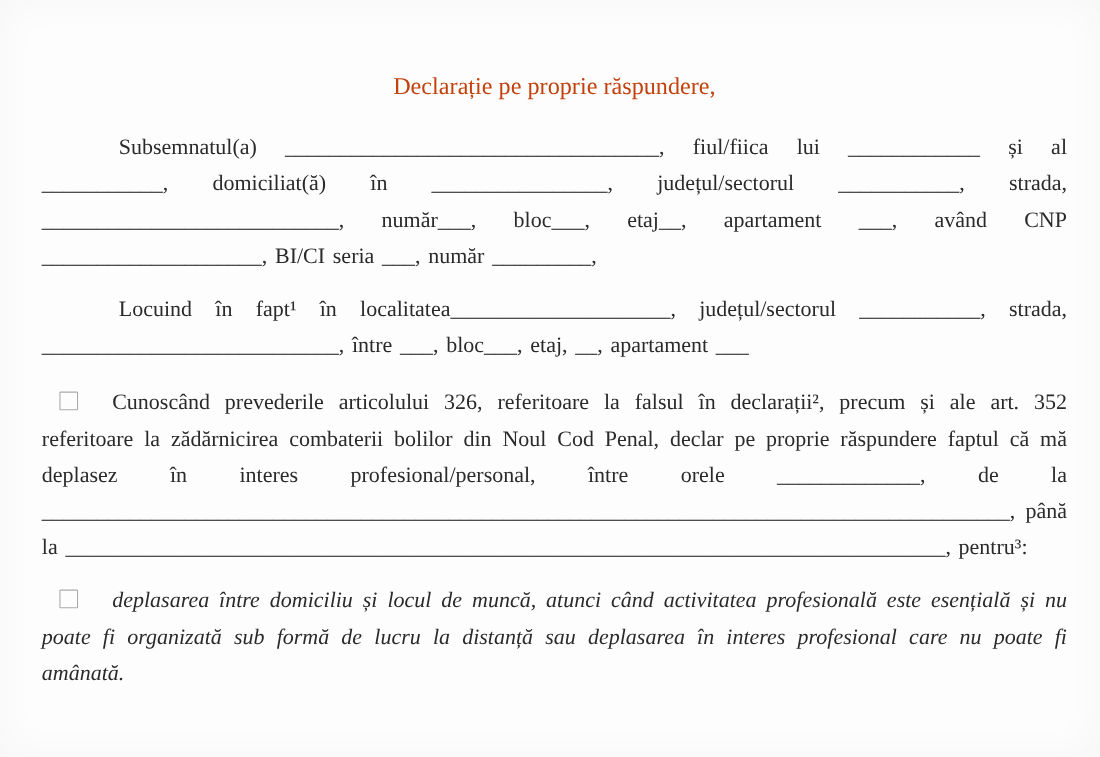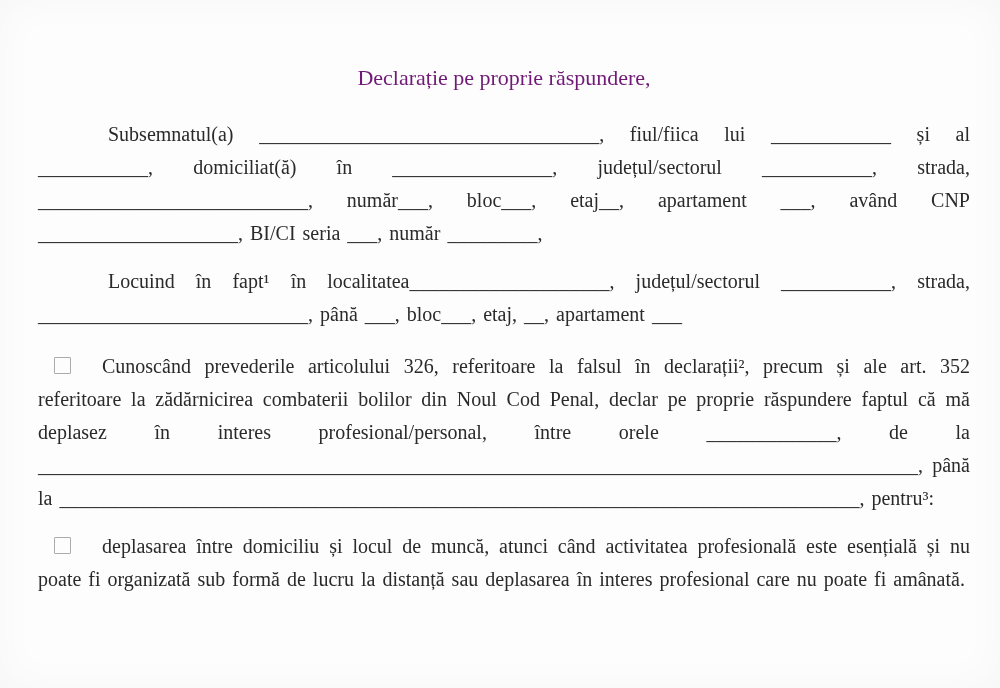--- a/index.html
+++ b/index.html
@@ -19,38 +19,39 @@
     color: #2a2a2a;
     filter: blur(0.3px);
     box-shadow: inset 0 0 40px rgba(0,0,0,0.03);
   }
   .title {
     font-size: 22px;
     font-weight: normal;
     text-align: center;
     margin: 0 0 26px 0;
     line-height: 28px;
-    color: #701a75;
+    color: #c2410c;
   }
   .para {
     font-size: 20px;
     line-height: 33px;
     text-align: justify;
     margin: 0 0 15px 0;
     word-spacing: 2px;
   }
   .para.intro {
     text-indent: 70px;
   }
   .para.cb {
     text-indent: 16px;
     margin-top: 19px;
   }
   .para.cb-follow {
     margin-top: 12px;
+    font-style: italic;
   }
   .checkbox {
     display: inline-block;
     width: 15px;
     height: 15px;
     border: 1.5px solid #ababab;
     border-radius: 1px;
     background: #fdfdfd;
     transform: translateY(1px);
     margin-right: 31px;
@@ -58,21 +59,21 @@
 </style>
 </head>
 <body>
 
 <div class="page">
 
   <h1 class="title">Declarație pe proprie răspundere,</h1>
 
   <p class="para intro">Subsemnatul(a) __________________________________, fiul/fiica lui ____________ și al ___________, domiciliat(ă) în ________________, județul/sectorul ___________, strada, ___________________________, număr___, bloc___, etaj__, apartament ___, având CNP ____________________, BI/CI seria ___, număr _________,</p>
 
-  <p class="para intro">Locuind în fapt¹ în localitatea____________________, județul/sectorul ___________, strada, ___________________________, până ___, bloc___, etaj, __, apartament ___</p>
+  <p class="para intro">Locuind în fapt¹ în localitatea____________________, județul/sectorul ___________, strada, ___________________________, între ___, bloc___, etaj, __, apartament ___</p>
 
   <p class="para cb">
     <span class="checkbox"></span><span>Cunoscând prevederile articolului 326, referitoare la falsul în declarații², precum și ale art. 352 referitoare la zădărnicirea combaterii bolilor din Noul Cod Penal, declar pe proprie răspundere faptul că mă deplasez în interes profesional/personal, între orele _____________, de la ________________________________________________________________________________________, până la ________________________________________________________________________________, pentru³:</span>
   </p>
 
   <p class="para cb cb-follow">
     <span class="checkbox"></span><span>deplasarea între domiciliu și locul de muncă, atunci când activitatea profesională este esențială și nu poate fi organizată sub formă de lucru la distanță sau deplasarea în interes profesional care nu poate fi amânată.</span>
   </p>
 
 

